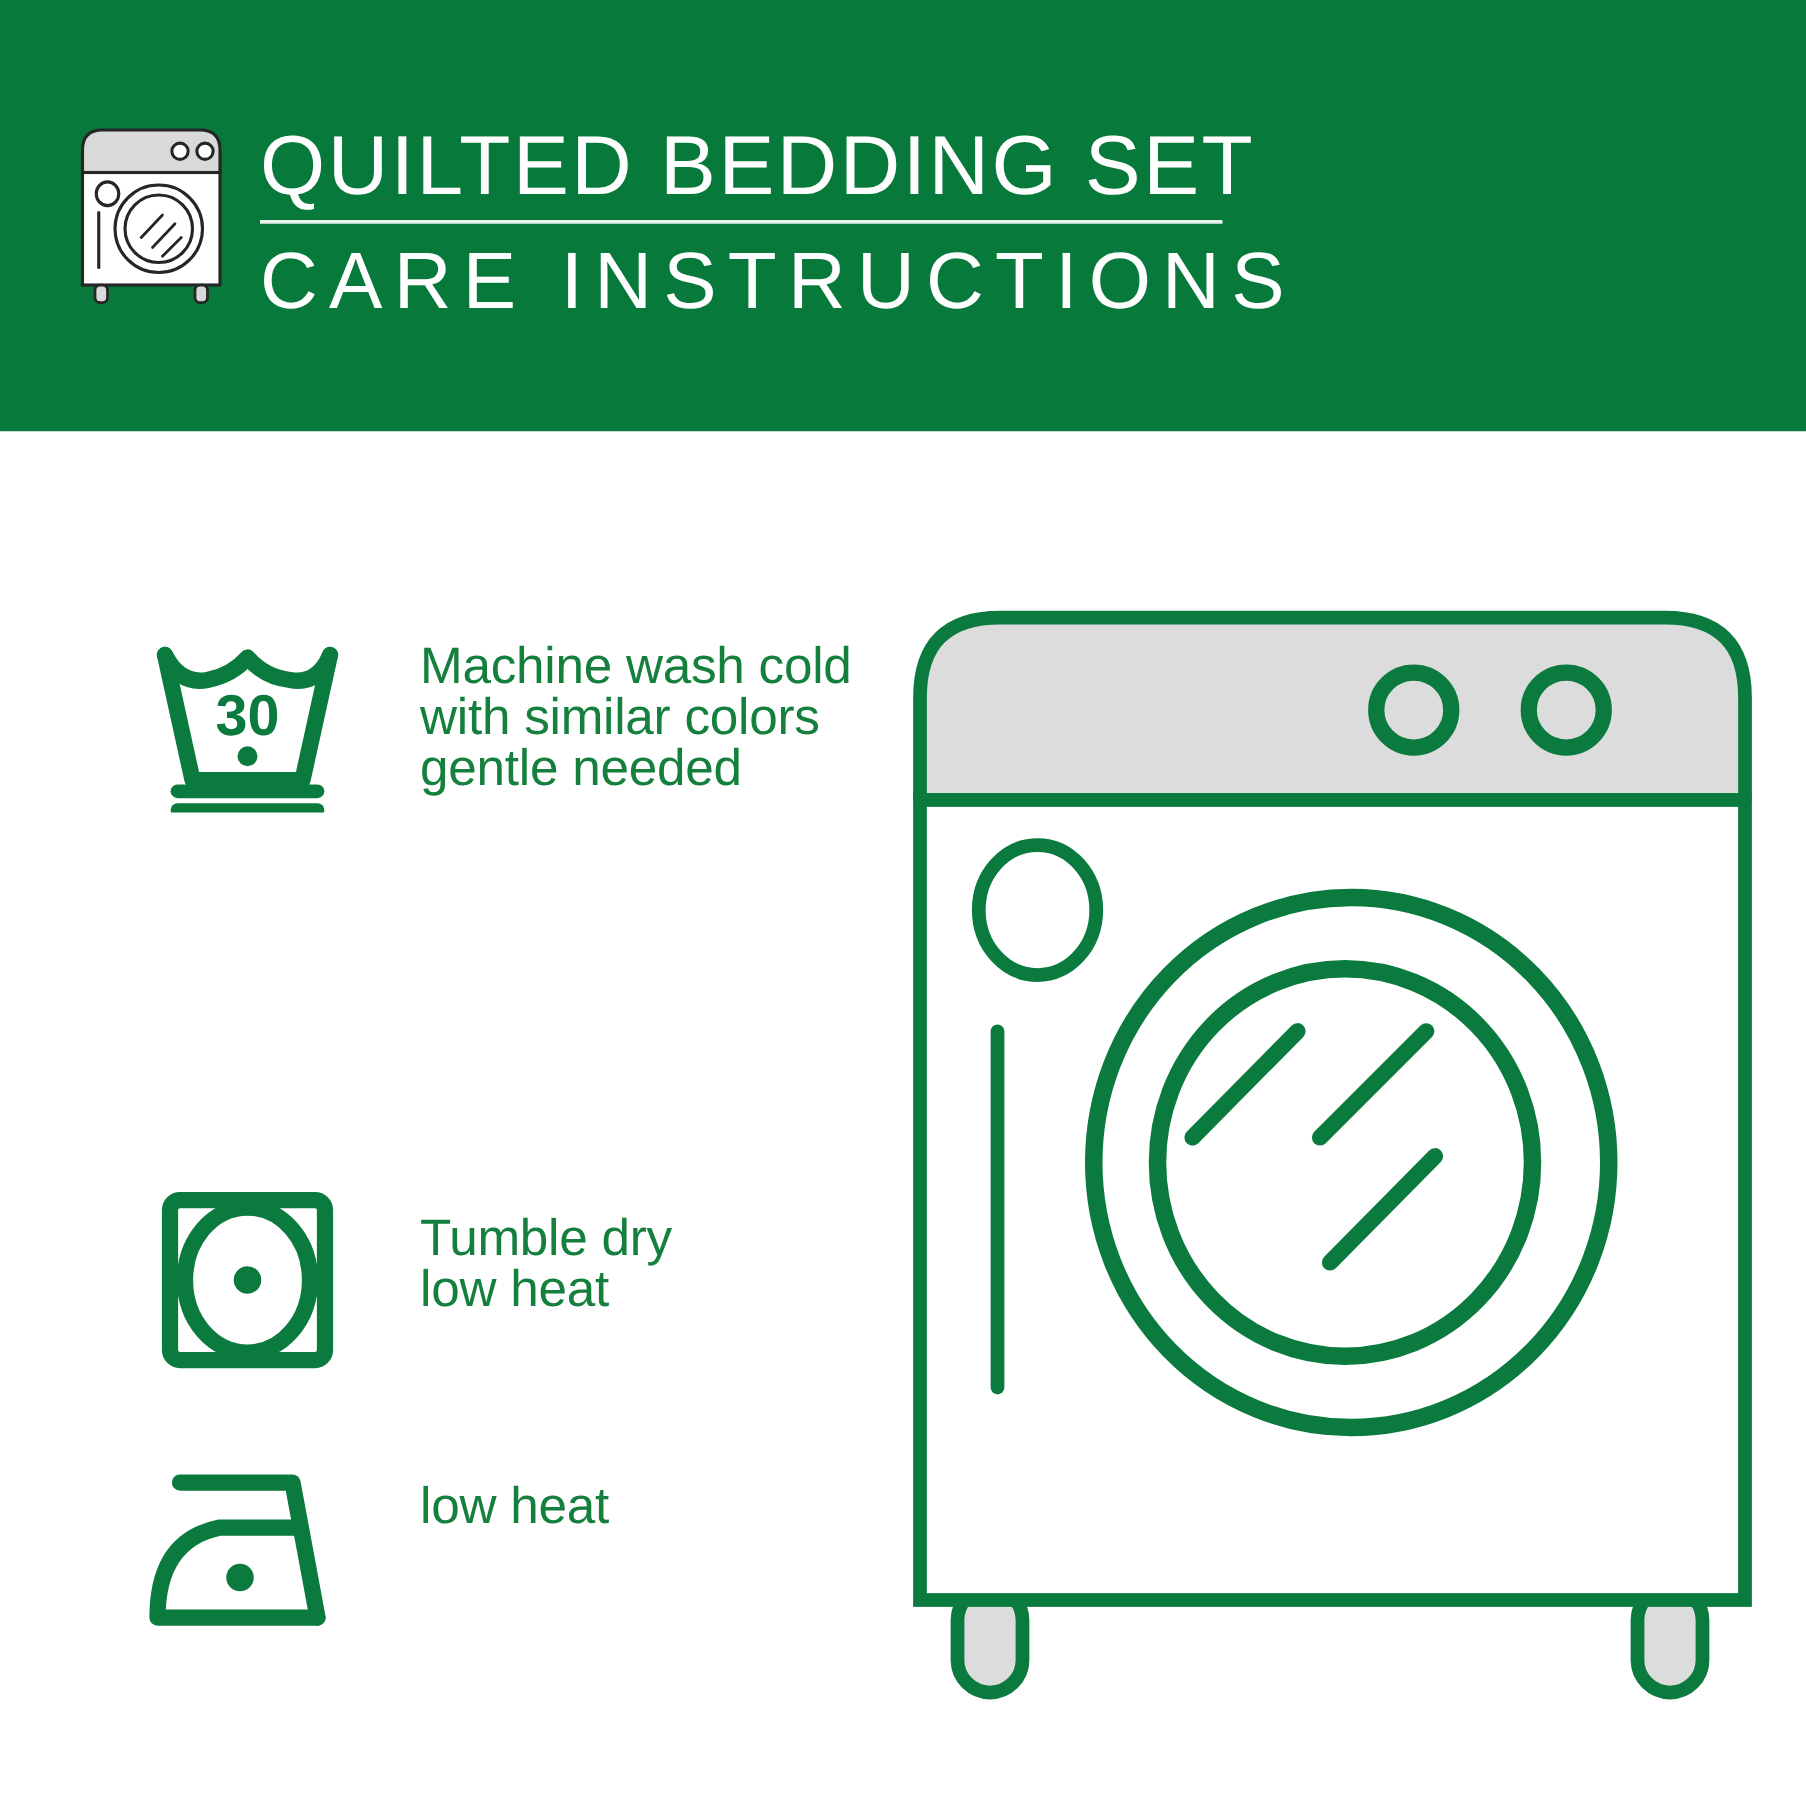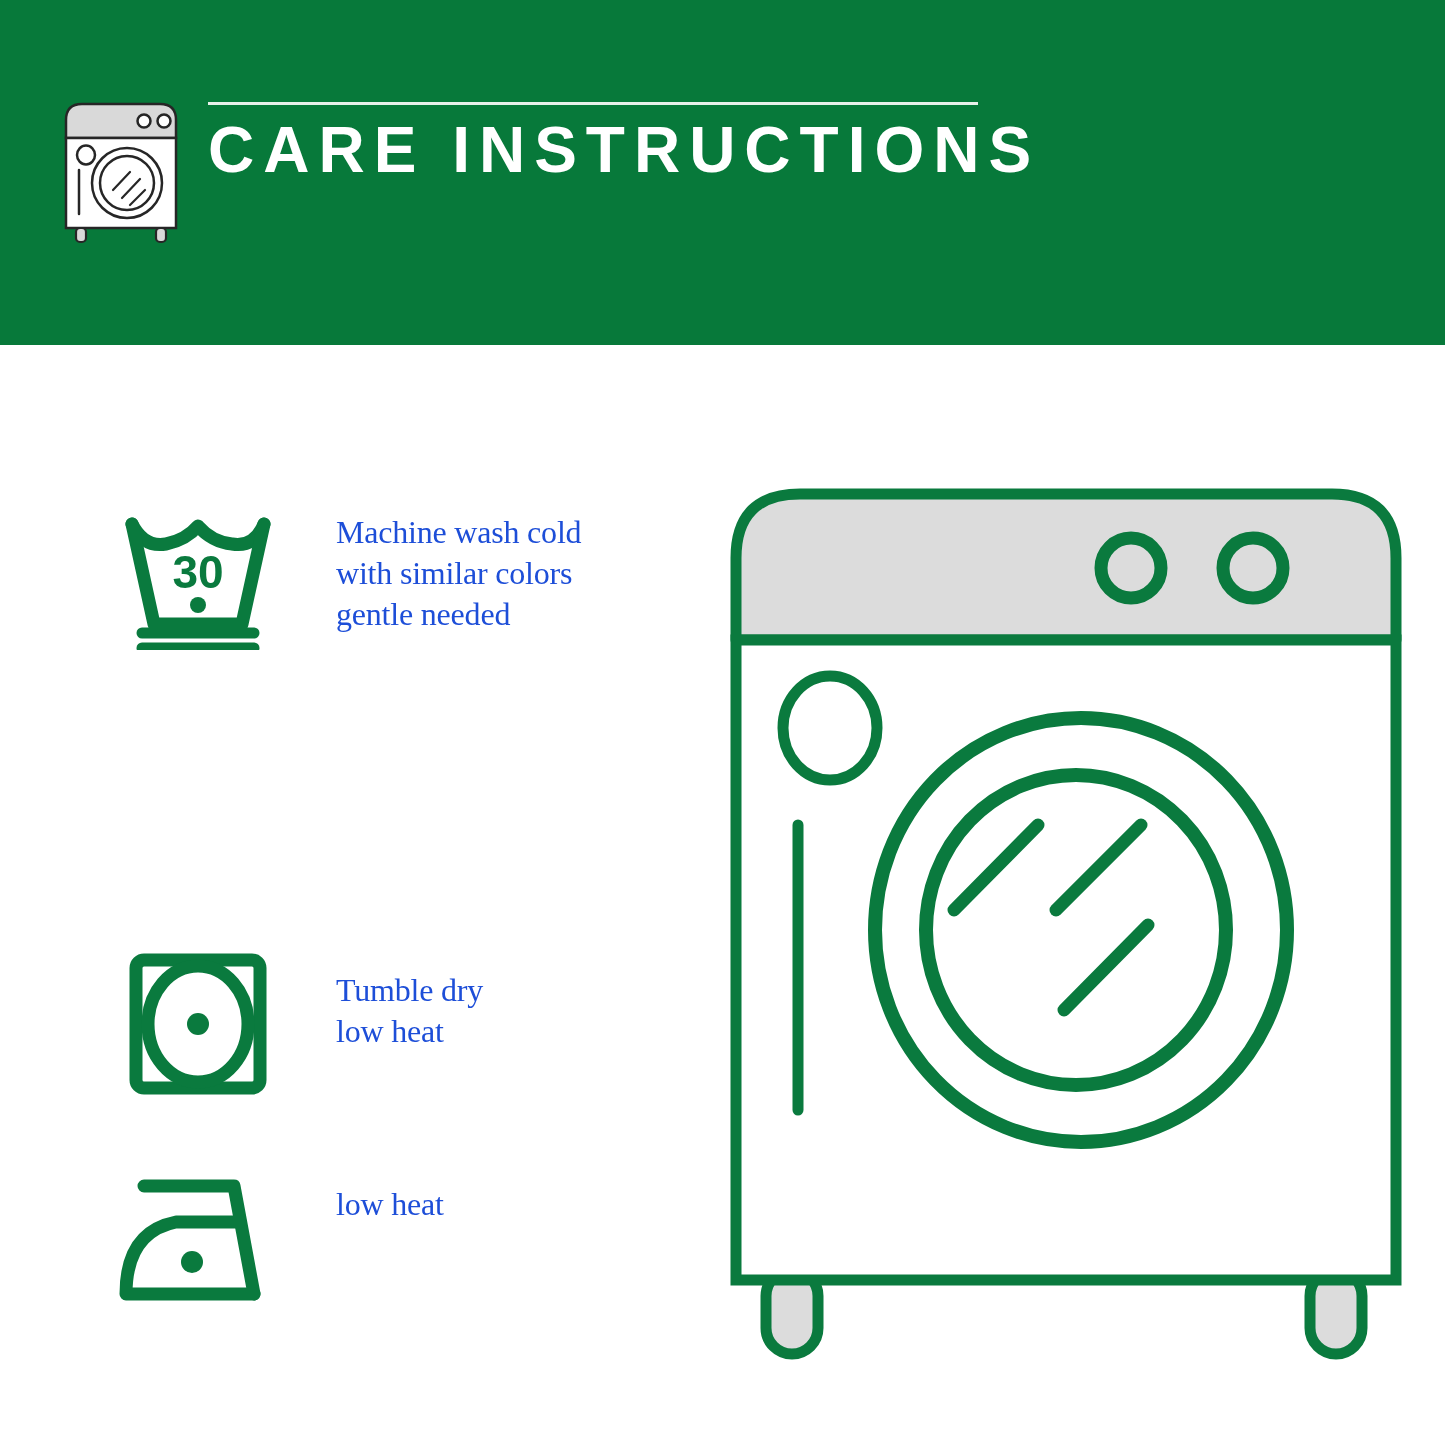--- a/index.html
+++ b/index.html
@@ -53,21 +53,21 @@
     margin-top: 6px;
     width: 770px;
     height: 3px;
     background: #e8f1ea;
   }
   #title-sub {
     margin-top: 10px;
     font-family: "Liberation Sans", sans-serif;
     font-size: 64px;
     line-height: 70px;
-    font-weight: 700;
+    font-weight: 400;
     color: #ffffff;
     letter-spacing: 9.0px;
     white-space: nowrap;
   }
 
   
   .care-row {
     position: absolute;
     left: 0;
     width: 700px;
@@ -77,25 +77,25 @@
   }
   .care-icon {
     position: relative;
     flex: 0 0 auto;
     width: 168px;
     margin-left: 66px;
   }
   .care-text {
     flex: 1 1 auto;
     margin-left: 54px;
-    font-family: Liberation Serif, serif;
-    font-size: 32px;
+    font-family: Liberation Sans, sans-serif;
+    font-size: 41px;
     line-height: 41px;
     letter-spacing: -0.2px;
-    color: #1d4ed8;
+    color: #15803d;
     font-weight: 400;
   }
   .care-text .line {
     display: block;
     white-space: nowrap;
   }
 
   #row-wash    { top: 500px; }
   #row-bleach  { top: 722px; }
   #row-dry     { top: 948px; }
@@ -142,20 +142,21 @@
         <line x1="53" y1="92" x2="70" y2="74" stroke="#262626" stroke-width="2.2" stroke-linecap="round"></line>
         <line x1="62" y1="100" x2="80" y2="81" stroke="#262626" stroke-width="2.2" stroke-linecap="round"></line>
         <line x1="70" y1="107" x2="85" y2="92" stroke="#262626" stroke-width="2.2" stroke-linecap="round"></line>
 
         <rect x="16" y="130" width="10" height="14" rx="4" fill="#d9d9d9" stroke="#262626" stroke-width="2.2"></rect>
         <rect x="96" y="130" width="10" height="14" rx="4" fill="#d9d9d9" stroke="#262626" stroke-width="2.2"></rect>
       </svg>
     </div>
 
     <div id="header-text-block">
+      <div id="title-main">QUILTED BEDDING SET</div>
       <div id="title-divider"></div>
       <div id="title-sub">CARE INSTRUCTIONS</div>
     </div>
   </div>
 
   <div id="row-wash" class="care-row">
     <div class="care-icon">
       <svg viewBox="0 0 168 150" width="168" height="150" xmlns="http://www.w3.org/2000/svg">
         <g fill="none" stroke="#0a7a3e" stroke-width="13" stroke-linecap="round" stroke-linejoin="round">
 

